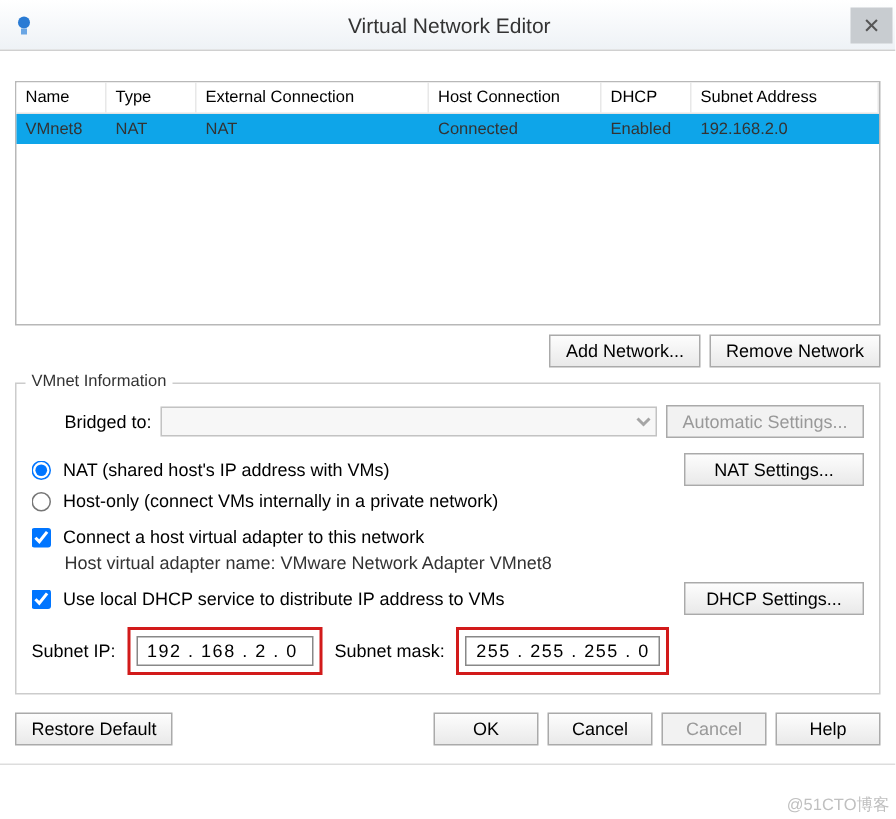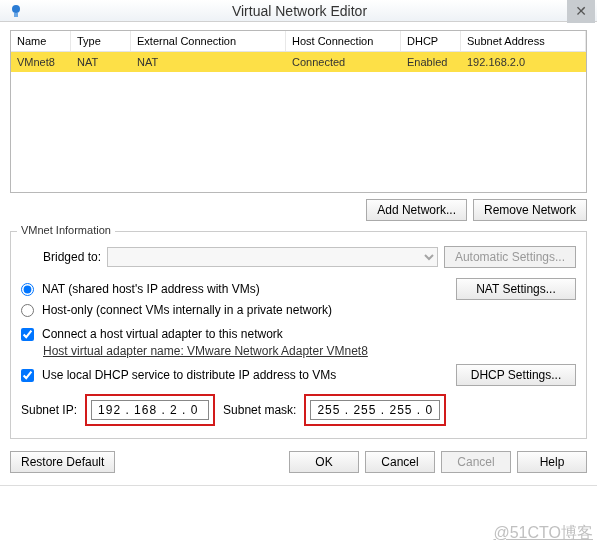--- a/index.html
+++ b/index.html
@@ -8,21 +8,21 @@
     font-family: "Segoe UI", Tahoma, sans-serif;
     font-size: 12px;
     background: #fff;
     color: #000;
     width: 597px;
     height: 546px;
     overflow: hidden;
   }
   .titlebar {
     background: linear-gradient(#fff, #eef2f6);
-    height: 22px;
+    height: 34px;
     display: flex;
     align-items: center;
     border-bottom: 1px solid #d0d0d0;
     position: relative;
   }
   .titlebar .icon {
     width: 16px; height: 16px; margin: 0 8px;
   }
   .titlebar .title {
     flex: 1;
@@ -33,39 +33,39 @@
   .titlebar .close {
     width: 28px; height: 24px;
     background: #c8ccd0;
     color: #555;
     display: flex;
     align-items: center;
     justify-content: center;
     margin-right: 2px;
     font-size: 14px;
   }
-  .content { padding: 8px 10px 4px 10px; }
+  .content { padding: 20px 10px 4px 10px; }
   .grid {
     border: 1px solid #b8b8b8;
     background: #fff;
     font-size: 11px;
   }
   .grid-head, .grid-row {
     display: flex;
   }
   .grid-head { background: #fff; border-bottom: 1px solid #e4e4e4;}
   .grid-head .cell {
     padding: 4px 6px;
     font-weight: normal;
     color: #000;
     border-right: 1px solid #e8e8e8;
   }
   .grid-body { height: 140px; }
   .grid-row {
-    background: #fde047;
+    background: #0ea5e9;
   }
   .grid-row .cell {
     padding: 4px 6px;
     color: #333;
   }
   .col-name { width: 60px; }
   .col-type { width: 60px; }
   .col-ext  { width: 155px; }
   .col-host { width: 115px; }
   .col-dhcp { width: 60px; }
@@ -116,21 +116,20 @@
     height: 20px;
     background: #f4f4f4;
     border: 1px solid #aaa;
     font-family: inherit;
     font-size: 12px;
   }
   .rightbtn { margin-left: auto; min-width: 120px;}
   .indent-label {
     margin: 2px 0 6px 22px;
     color: #333;
-    text-decoration: underline;
   }
   .iprow {
     display: flex;
     align-items: center;
     gap: 8px;
     margin-top: 8px;
   }
   .ipbox {
     border: 1px solid #888;
     background: #fff;
@@ -153,22 +152,21 @@
     align-items: flex-end;
     gap: 6px;
     padding: 8px 10px;
   }
   .footer .spacer { flex: 1; }
   .watermark {
     position: absolute;
     right: 4px;
     bottom: 2px;
     color: #c0c0c0;
-    font-size: 16px;
-    text-decoration: underline;
+    font-size: 11px;
   }
   .hr { border-top: 1px solid #ddd; margin-top: 4px;}
 </style>
 </head>
 <body>
 
 <div class="titlebar">
   <span class="icon">
     <svg viewBox="0 0 16 16">
         <circle cx="8" cy="6" r="4" fill="#2a7bd4"></circle>

